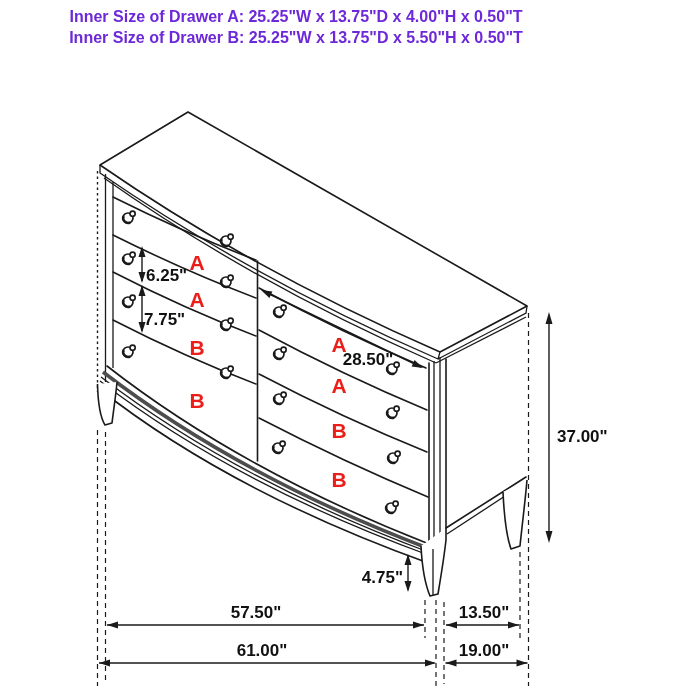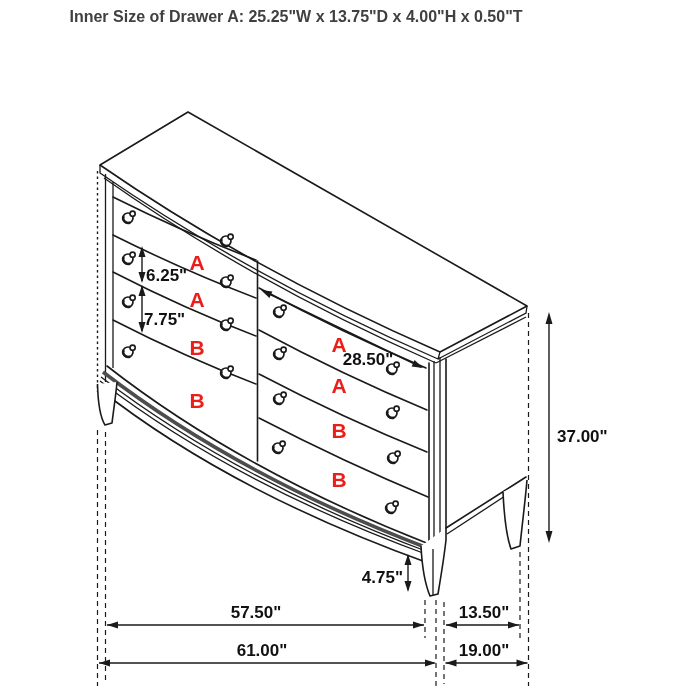--- a/index.html
+++ b/index.html
@@ -1,37 +1,38 @@
 <!DOCTYPE html>
 <html><head>
 <meta charset="utf-8">
 <style>
   html,body{margin:0;padding:0;background:#ffffff;}
   body{width:700px;height:700px;position:relative;overflow:hidden;
        font-family:"Liberation Sans", sans-serif;}
   .title-block{position:absolute;top:7px;left:0;width:592px;text-align:center;
-       font-weight:bold;font-size:16px;line-height:20.5px;color:#404040;}
+       font-weight:bold;font-size:16px;line-height:20.5px;color:#6d28d9;}
   svg{position:absolute;top:0;left:0;}
   svg text{font-family:"Liberation Sans", sans-serif;font-weight:bold;}
   .dim-label{font-size:17px;fill:#111;}
   .drawer-letter{font-size:21px;fill:#eb1e19;text-anchor:middle;}
   .ln{stroke:#1a1a1a;stroke-width:1.6;fill:none;stroke-linecap:round;}
   .lnthin{stroke:#1a1a1a;stroke-width:1.3;fill:none;}
   .lnthick{stroke:#4d4d4d;stroke-width:3.6;fill:none;}
   .dash{stroke:#1a1a1a;stroke-width:1.2;fill:none;stroke-dasharray:5 4;}
   .hatch{stroke:#1a1a1a;stroke-width:1.4;fill:none;stroke-dasharray:2.5 3;}
   .dim{stroke:#1a1a1a;stroke-width:1.4;fill:none;}
   .ah{fill:#1a1a1a;stroke:none;}
   .face{fill:#ffffff;stroke:#1a1a1a;stroke-width:1.6;stroke-linejoin:round;}
 </style>
 </head>
 <body>
 
 <div class="title-block">
   <div>Inner Size of Drawer A: 25.25"W x 13.75"D x 4.00"H x 0.50"T</div>
+  <div>Inner Size of Drawer B: 25.25"W x 13.75"D x 5.50"H x 0.50"T</div>
 </div>
 
 <svg width="700" height="700" viewBox="0 0 700 700">
 
   <defs>
     <g id="knob">
       <circle cx="0" cy="0" r="5" fill="#ffffff" stroke="#1a1a1a" stroke-width="1.7"></circle>
       <path d="M-4.4,-2.1 A5,5 0 0 0 2.1,4.5" fill="none" stroke="#1a1a1a" stroke-width="2.6"></path>
       <circle cx="4.6" cy="-4.3" r="2.6" fill="#ffffff" stroke="#1a1a1a" stroke-width="1.6"></circle>
     </g>

